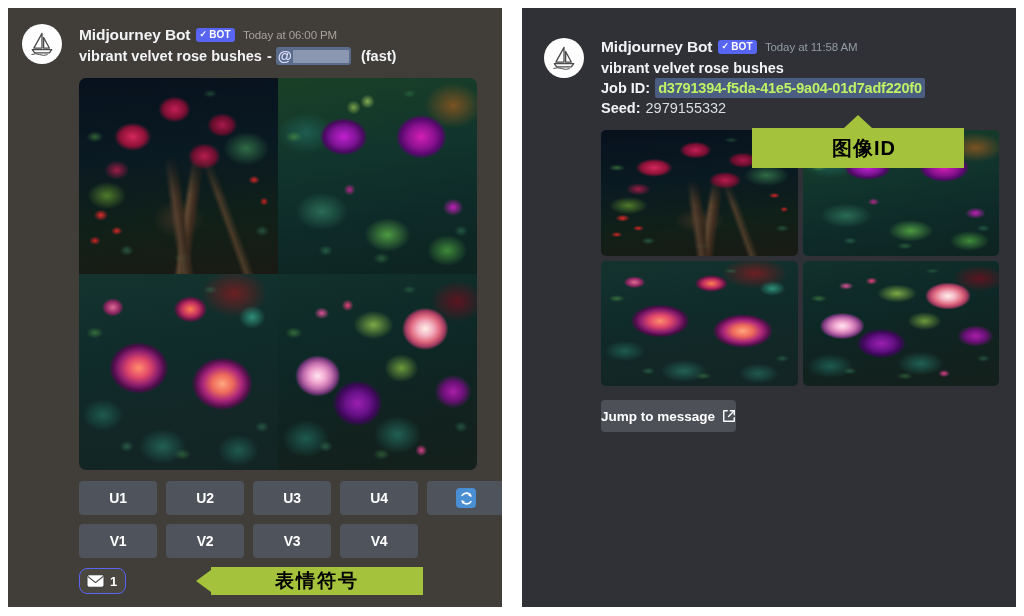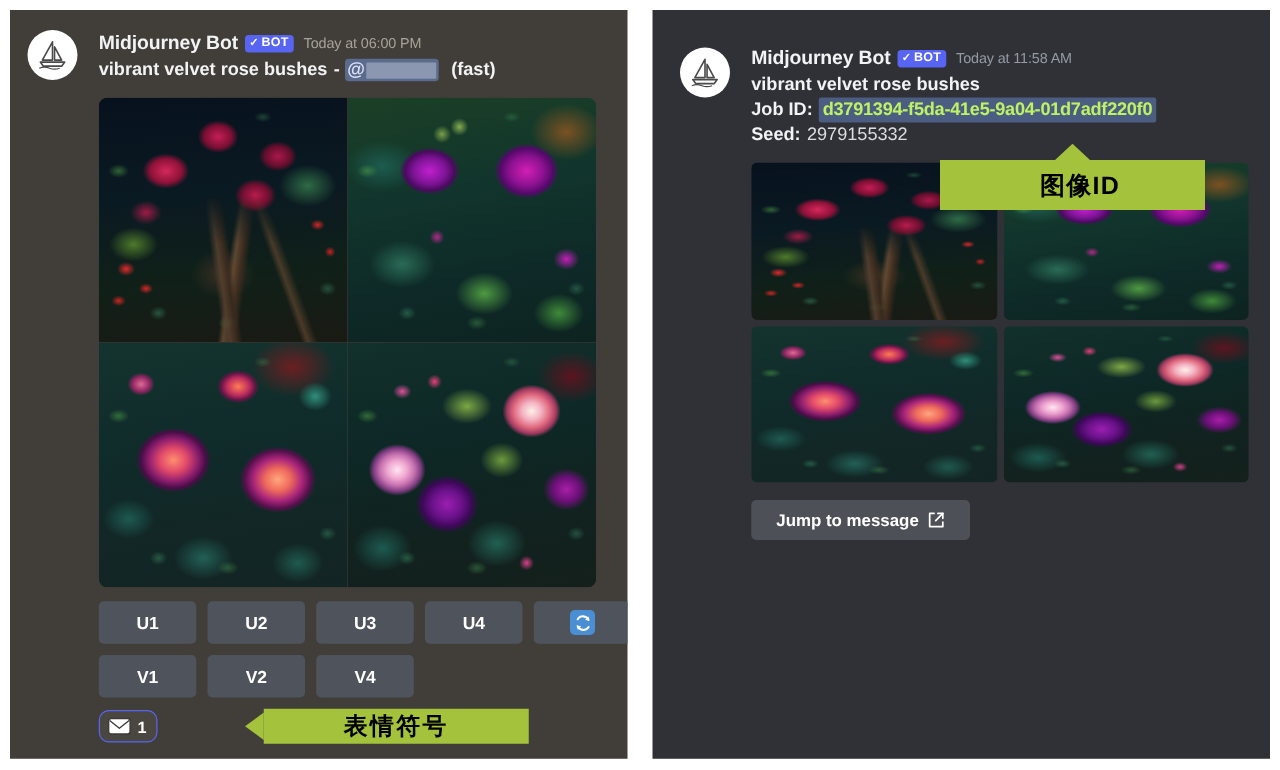--- a/index.html
+++ b/index.html
@@ -286,21 +286,21 @@
   .jump-btn {
     position: absolute;
     left: 79px; top: 392px;
     height: 32px;
     background: #4e5058;
     border: none; border-radius: 4px;
     color: #ffffff;
     font-family: "Liberation Sans", sans-serif;
     font-size: 13.5px; font-weight: bold;
     display: flex; align-items: center; gap: 7px;
-    padding: 0 20px;
+    padding: 0 0;
     cursor: pointer;
   }
   .jump-btn svg { width: 14px; height: 14px; display: block; }
 </style>
 </head>
 <body>
 
 <div class="stage">
 
   <div class="panel panel-left">
@@ -363,20 +363,21 @@
               <path d="M5 16 A8 8 0 0 0 19 17" fill="none" stroke="#fff" stroke-width="2.6" stroke-linecap="round"></path>
               <path d="M19 3.5 L19.5 8.5 L14.5 8" fill="#fff"></path>
               <path d="M5 20.5 L4.5 15.5 L9.5 16" fill="#fff"></path>
             </svg>
           </span>
         </button>
       </div>
       <div class="btn-row">
         <button class="mj-btn">V1</button>
         <button class="mj-btn">V2</button>
+        <button class="mj-btn">V3</button>
         <button class="mj-btn">V4</button>
       </div>
     </div>
 
     <div class="reaction-row" style="top:560px;">
       <div class="reaction-pill">
         <svg class="env" viewBox="0 0 24 18">
           <rect x="1" y="1" width="22" height="16" rx="2.5" fill="#ffffff" stroke="#3a3a3a" stroke-width="1.4"></rect>
           <path d="M2 3 L12 11 L22 3" fill="none" stroke="#3a3a3a" stroke-width="1.4" stroke-linejoin="round"></path>
         </svg>

